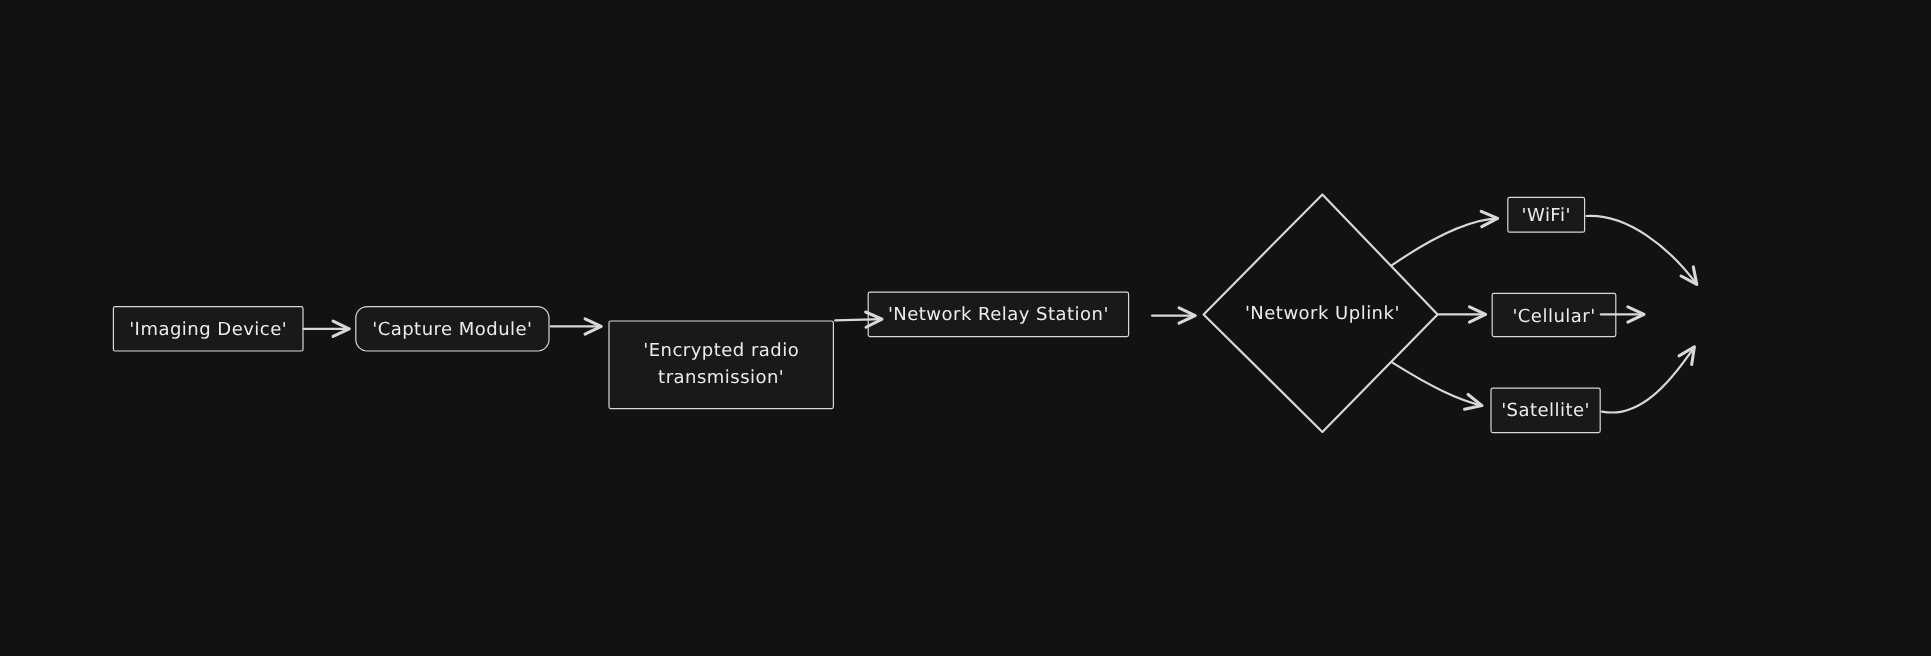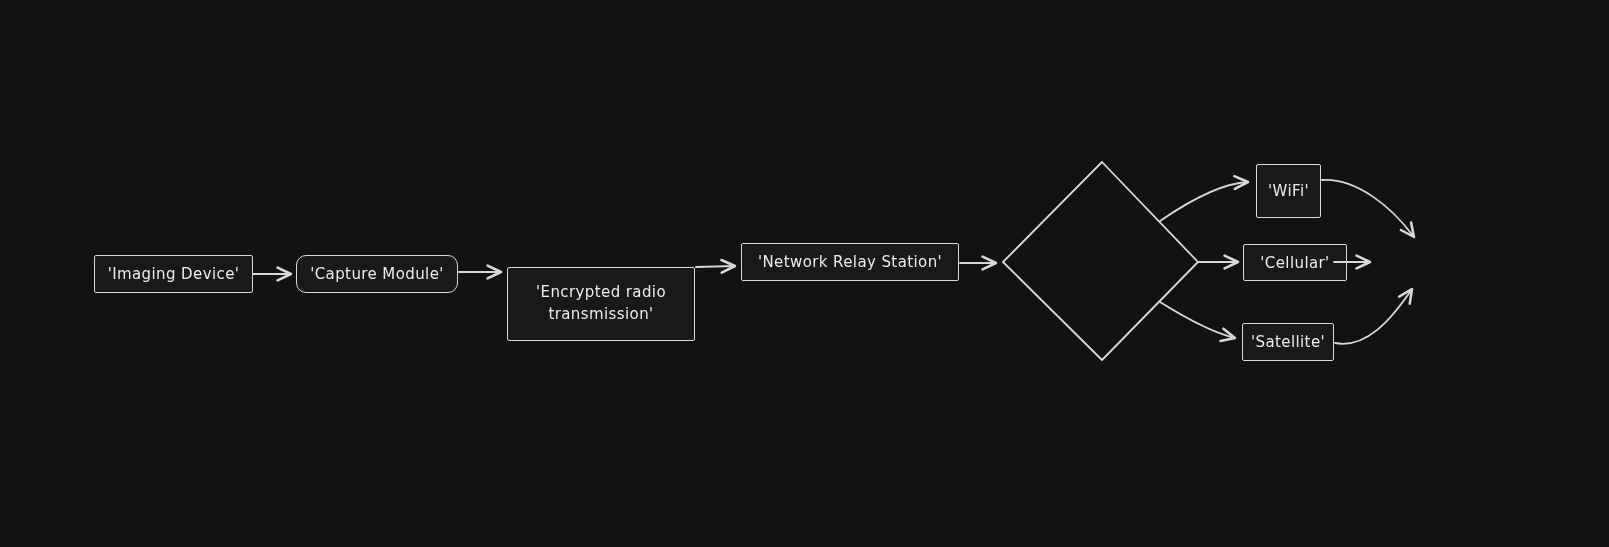--- a/index.html
+++ b/index.html
@@ -49,22 +49,22 @@
     color: #ececec;
     font-size: 15px;
     letter-spacing: 0.4px;
     line-height: 1.5;
     text-align: center;
   }
   
   #node-imaging   { left:  94px; top: 255px; width: 159px; height: 38px; }
   #node-capture   { left: 296px; top: 255px; width: 162px; height: 38px; border-radius: 10px; }
   #node-encrypted { left: 507px; top: 235px; width: 188px; height: 74px; }
-  #node-relay     { left: 741px; top: 243px; width: 218px; height: 38px; }
-  #node-wifi      { left:1256px; top: 164px; width:  65px; height: 54px; align-items: center; }
+  #node-relay     { left: 723px; top: 243px; width: 218px; height: 38px; }
+  #node-wifi      { left:1256px; top: 164px; width:  65px; height: 30px; align-items: center; }
   #node-cellular  { left:1243px; top: 244px; width:  104px; height: 37px; }
   #node-satellite { left:1242px; top: 323px; width:  92px; height: 38px; }
   #node-cloud     { left:1374px; top: 244px; width: 135px; height: 38px; }
   #node-uplink-label { left:1032px; top: 228px; width: 140px; height: 66px; }
 </style>
 </head>
 <body>
 
 <div id="canvas">
 
@@ -100,20 +100,23 @@
   </div>
 
   <div class="node multiline" id="node-encrypted">
     <span class="node-label">'Encrypted radio transmission'</span>
   </div>
 
   <div class="node" id="node-relay">
     <span class="node-label">'Network Relay Station'</span>
   </div>
 
+  <div class="diamond-label" id="node-uplink-label">
+    <span class="node-label">'Network Uplink'</span>
+  </div>
 
   <div class="node" id="node-wifi">
     <span class="node-label">'WiFi'</span>
   </div>
 
   <div class="node" id="node-cellular">
     <span class="node-label">'Cellular'</span>
   </div>
 
   <div class="node" id="node-satellite">

